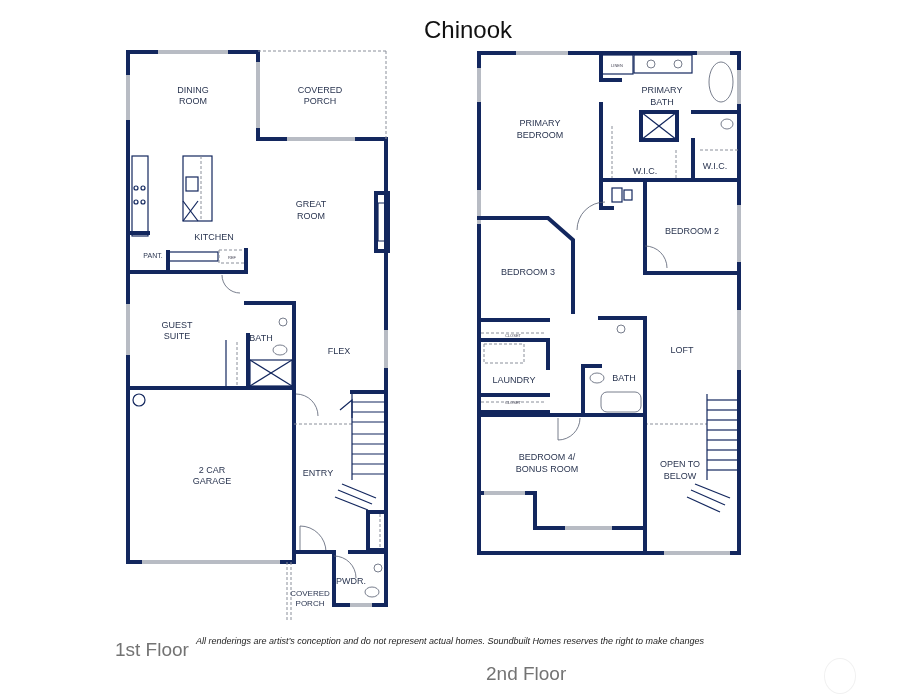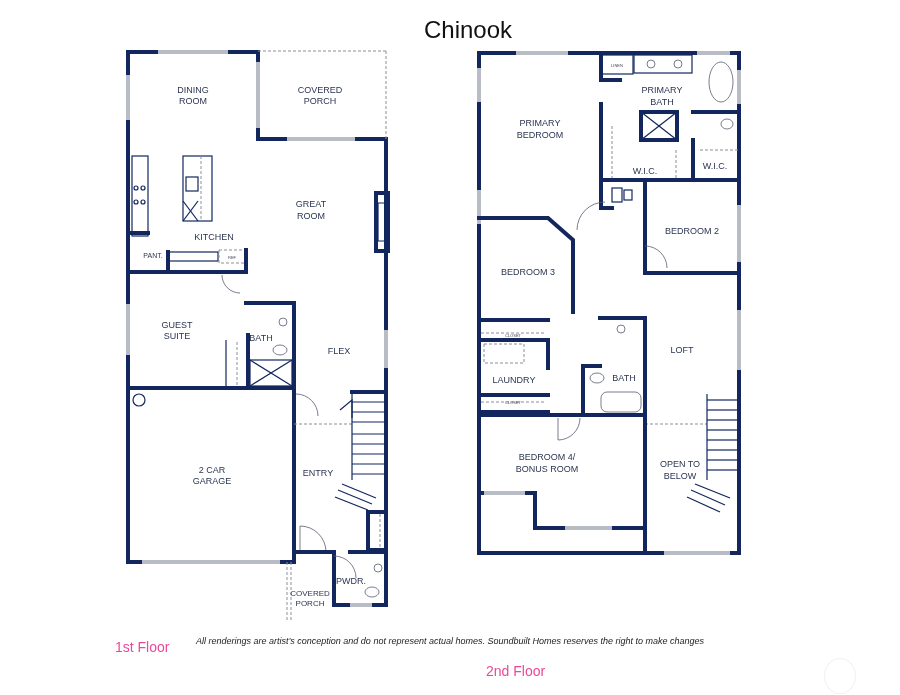--- a/index.html
+++ b/index.html
@@ -1,18 +1,18 @@
 <!DOCTYPE html>
 <html><head>
 <meta charset="utf-8">
 <style>
   html, body { margin:0; padding:0; background:#ffffff; }
   body { width:900px; height:695px; position:relative; overflow:hidden; font-family:"Liberation Sans", sans-serif; }
   .title { position:absolute; left:0; width:936px; top:16px; text-align:center; font-size:24px; color:#111; }
-  .floor-label { position:absolute; font-size:14px; color:#ec4899; font-family:"Liberation Sans", sans-serif; }
+  .floor-label { position:absolute; font-size:19px; color:#737373; font-family:"Liberation Sans", sans-serif; }
   .disclaimer { position:absolute; left:0; width:900px; top:636px; text-align:center; font-size:9px; font-style:italic; color:#222; }
   svg { position:absolute; left:0; top:0; }
   .room-label { font-family:"Liberation Sans", sans-serif; font-size:9px; fill:#2a3550; text-anchor:middle; }
   .tiny { font-size:4px; fill:#445; text-anchor:middle; font-family:"Liberation Sans", sans-serif; }
   .wall { stroke:#13275e; stroke-width:4; fill:none; stroke-linecap:square; }
   .thin { stroke:#13275e; stroke-width:1.2; fill:none; }
   .win { stroke:#b8bcc4; stroke-width:4; fill:none; }
   .dash { stroke:#8a8f9a; stroke-width:1; fill:none; stroke-dasharray:3,2; }
   .fix { stroke:#555d70; stroke-width:0.8; fill:#fff; }
   .door { stroke:#555d70; stroke-width:0.8; fill:none; }

